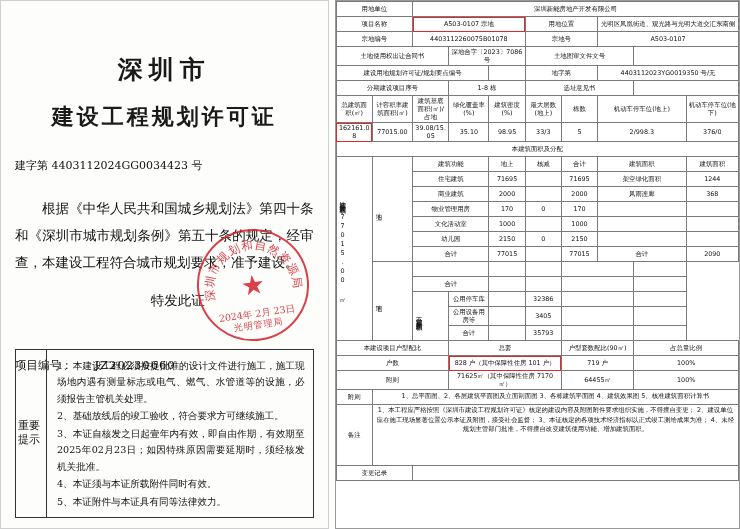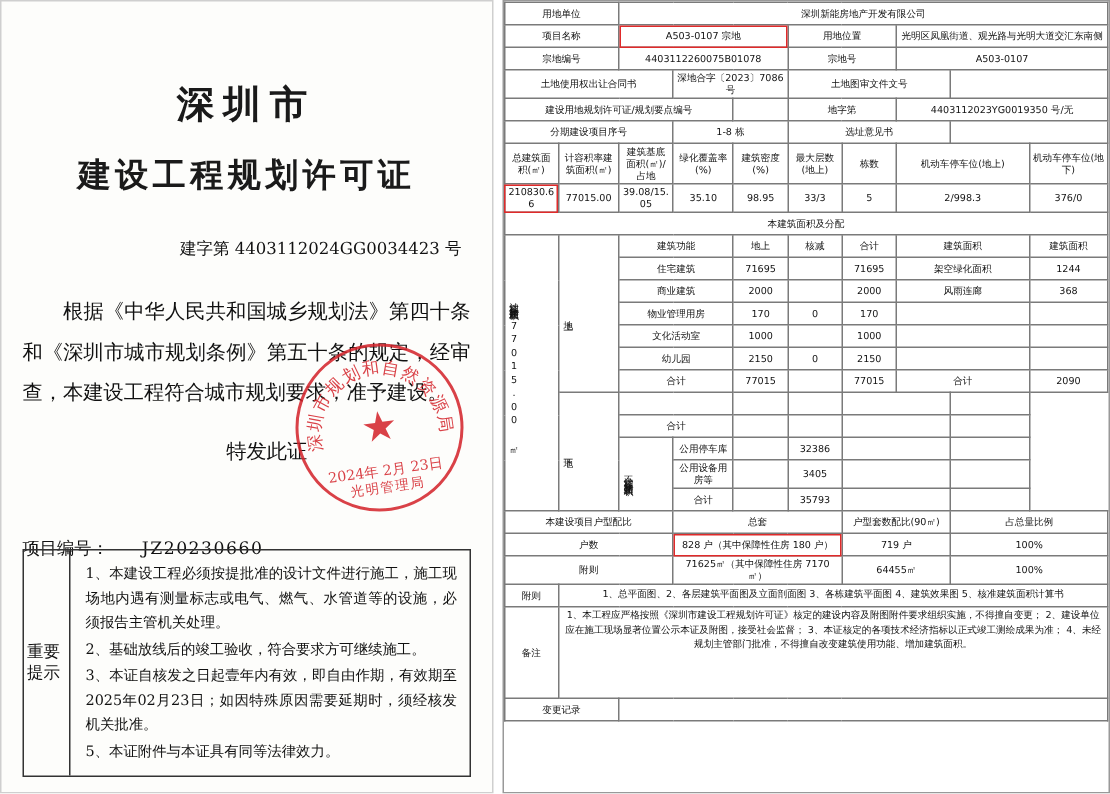--- a/index.html
+++ b/index.html
@@ -22,21 +22,20 @@
   }
   .lic-title{
     text-align:center;
     font-family:"DejaVu Serif","Liberation Serif",serif;
     font-weight:bold;
     color:#1a1a1a;
   }
   .lic-title .t1{font-size:25px;letter-spacing:6px;margin-top:42px;}
   .lic-title .t2{font-size:22px;letter-spacing:3px;margin-top:16px;}
   .lic-no{
-    text-align:right;
     font-size:11px;
     margin-top:26px;
     margin-right:6px;
     font-family:"DejaVu Serif","Liberation Serif",serif;
   }
   .lic-body{
     margin-top:22px;
     font-size:13.5px;
     line-height:27px;
     font-family:"DejaVu Serif","Liberation Serif",serif;
@@ -164,20 +163,21 @@
       <div class="date">2024年 2月 23日</div>
       <div class="bottomtxt">光明管理局</div>
     </div>
 
     <div class="notes">
       <div class="notes-label">重要提示</div>
       <div class="notes-list">
         <div>1、本建设工程必须按提批准的设计文件进行施工，施工现场地内遇有测量标志或电气、燃气、水管道等的设施，必须报告主管机关处理。</div>
         <div>2、基础放线后的竣工验收，符合要求方可继续施工。</div>
         <div>3、本证自核发之日起壹年内有效，即自由作期，有效期至2025年02月23日；如因特殊原因需要延期时，须经核发机关批准。</div>
+        <div>4、本证须与本证所载附件同时有效。</div>
         <div>5、本证附件与本证具有同等法律效力。</div>
       </div>
     </div>
   </div>
 
   <div class="right">
     <table class="form">
       <colgroup>
         <col style="width:9%">
           <col style="width:10%">
@@ -237,21 +237,21 @@
         <td class="lab tiny">计容积率建筑面积(㎡)</td>
         <td class="lab tiny">建筑基底面积(㎡)/占地</td>
         <td class="lab tiny">绿化覆盖率(%)</td>
         <td class="lab tiny">建筑密度(%)</td>
         <td class="lab tiny">最大层数(地上)</td>
         <td class="lab tiny">栋数</td>
         <td class="lab tiny" colspan="2">机动车停车位(地上)</td>
         <td class="lab tiny">机动车停车位(地下)</td>
       </tr>
       <tr>
-        <td class="v red boxred">210830.66</td>
+        <td class="v red boxred">162161.08</td>
         <td class="v">77015.00</td>
         <td class="v">39.08/15.05</td>
         <td class="v">35.10</td>
         <td class="v">98.95</td>
         <td class="v">33/3</td>
         <td class="v">5</td>
         <td class="v" colspan="2">2/998.3</td>
         <td class="v">376/0</td>
       </tr>
 
@@ -366,21 +366,21 @@
       </tr>
 
       <tr>
         <td class="lab" colspan="3">本建设项目户型配比</td>
         <td class="lab" colspan="3">总套</td>
         <td class="lab" colspan="2">户型套数配比(90㎡)</td>
         <td class="lab" colspan="2">占总量比例</td>
       </tr>
       <tr>
         <td class="lab" colspan="3">户数</td>
-        <td class="v red boxred" colspan="3">828 户（其中保障性住房 180 户）</td>
+        <td class="v red boxred" colspan="3">828 户（其中保障性住房 101 户）</td>
         <td class="v red" colspan="2">719 户</td>
         <td class="v" colspan="2">100%</td>
       </tr>
       <tr>
         <td class="lab" colspan="3">附则</td>
         <td class="v" colspan="3">71625㎡（其中保障性住房 7170㎡）</td>
         <td class="v" colspan="2">64455㎡</td>
         <td class="v" colspan="2">100%</td>
       </tr>
 

